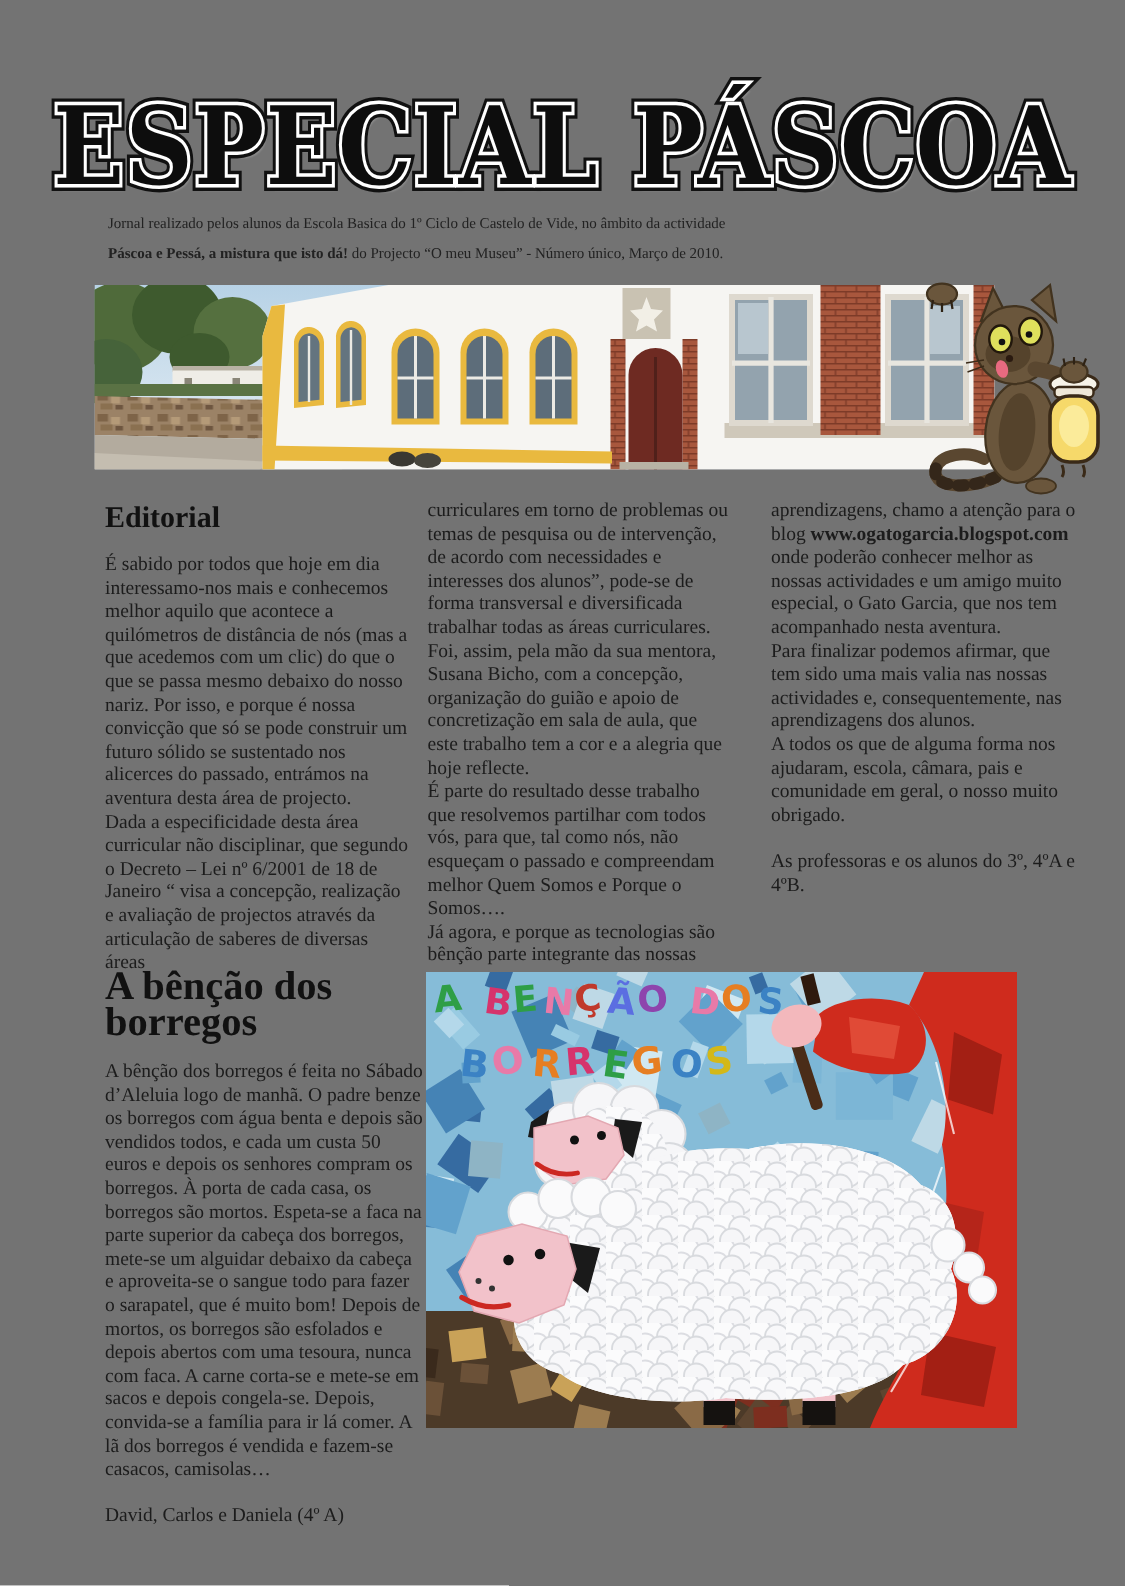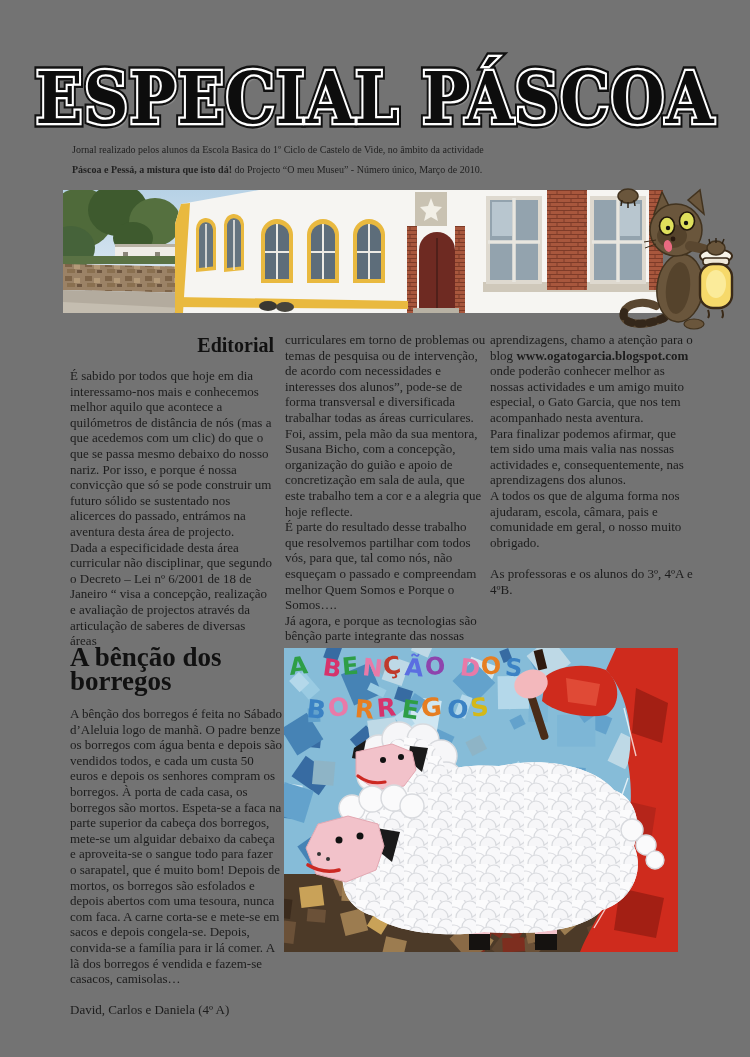--- a/index.html
+++ b/index.html
@@ -25,22 +25,22 @@
   .photo svg{display:block;width:100%;height:100%;}
   .cat{position:absolute;left:612px;top:184px;width:136px;height:148px;z-index:2;}
   .cat svg{display:block;width:100%;height:100%;}
 
   
   .columns{position:absolute;top:332px;left:70px;width:625px;height:300px;}
   .col{position:absolute;top:0;font-size:13px;line-height:15.6px;}
   .col p{margin:0;}
   .col1{left:0;width:204px;}
   .col2{left:215px;width:203px;}
-  .col3{left:420px;width:204px;}
-  .col1 h2{margin:2px 0 12px;font-size:20px;line-height:22px;text-align:right;
+  .col3{left:444px;width:204px;}
+  .col1 h2{margin:2px 0 12px;font-size:20px;line-height:22px;text-align:left;
            font-weight:bold;color:#111;}
   .signature{margin-top:16px !important;font-family:Liberation Serif, serif;}
 
   
   .bottom{position:absolute;top:645px;left:70px;width:625px;height:380px;}
   .colA{position:absolute;left:0;top:0;width:212px;font-size:13px;line-height:15.6px;}
   .colA h2{margin:0 0 13px;font-size:27px;line-height:24px;font-weight:bold;color:#111;}
   .colA p{margin:0;}
   .byline{margin-top:15px !important;}
   .collage{position:absolute;left:214px;top:3px;width:394px;height:304px;}

